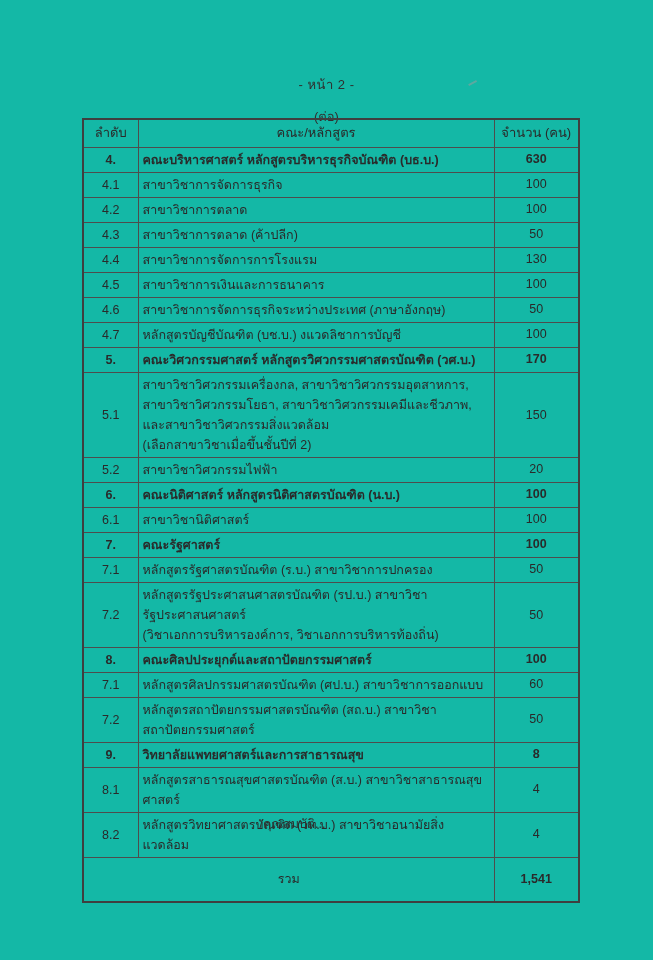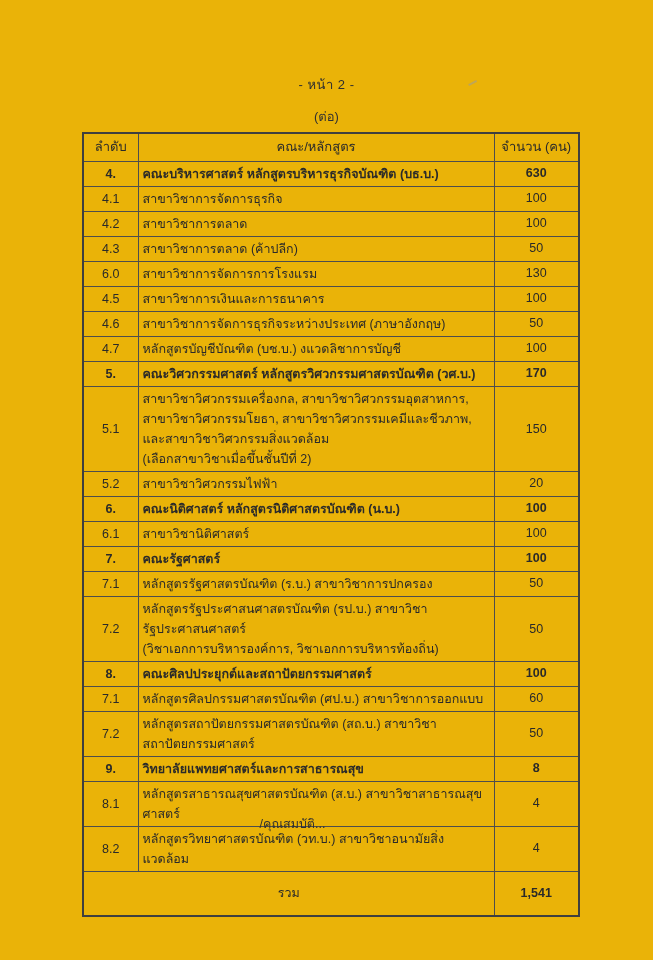--- a/index.html
+++ b/index.html
@@ -6,21 +6,21 @@
   html, body {
     width: 653px; height: 960px;
     background: #ffffff;
     font-family: "Liberation Sans", "DejaVu Sans", sans-serif;
     color: #2a2a2a;
     overflow: hidden;
   }
   .page {
     position: relative;
     width: 653px; height: 960px;
-    background: #eab308;
+    background: #14b8a6;
   }
   .page-title {
     position: absolute;
     top: 74px; left: 0; right: 0;
     text-align: center;
     font-size: 13px;
     letter-spacing: 0.5px;
     color: #303030;
   }
   .pen-mark {
@@ -33,21 +33,21 @@
   }
   .continuation {
     position: absolute;
     top: 106px; left: 0; right: 0;
     text-align: center;
     font-size: 13px;
     color: #303030;
   }
   table.admission {
     position: absolute;
-    top: 132px; left: 82px;
+    top: 118px; left: 82px;
     width: 496px;
     border-collapse: collapse;
     table-layout: fixed;
     font-size: 12.5px;
     color: #2a2a2a;
   }
   table.admission col.c-no     { width: 55px; }
   table.admission col.c-name   { width: 356px; }
   table.admission col.c-count  { width: 85px; }
   table.admission th, table.admission td {
@@ -120,21 +120,21 @@
           <td class="cell-no">4.2</td>
           <td class="cell-name">สาขาวิชาการตลาด</td>
           <td class="cell-count">100</td>
         </tr>
         <tr class="data-row single">
           <td class="cell-no">4.3</td>
           <td class="cell-name">สาขาวิชาการตลาด (ค้าปลีก)</td>
           <td class="cell-count">50</td>
         </tr>
         <tr class="data-row single">
-          <td class="cell-no">6.0</td>
+          <td class="cell-no">4.4</td>
           <td class="cell-name">สาขาวิชาการจัดการการโรงแรม</td>
           <td class="cell-count">130</td>
         </tr>
         <tr class="data-row single">
           <td class="cell-no">4.5</td>
           <td class="cell-name">สาขาวิชาการเงินและการธนาคาร</td>
           <td class="cell-count">100</td>
         </tr>
         <tr class="data-row single">
           <td class="cell-no">4.6</td>

